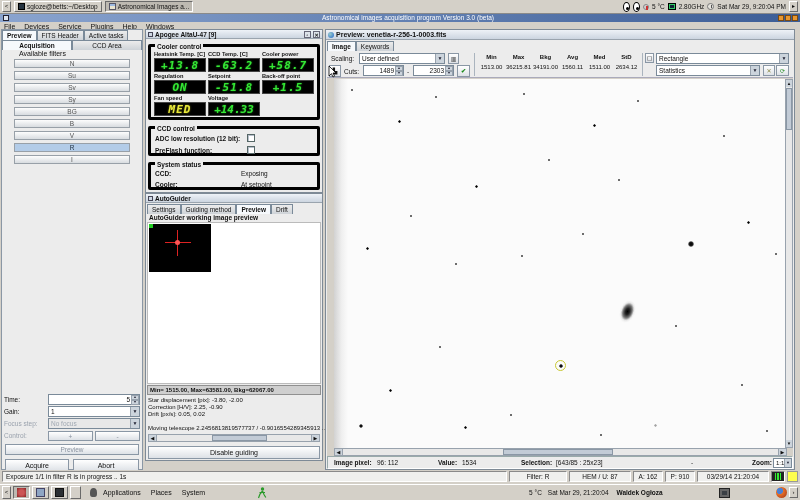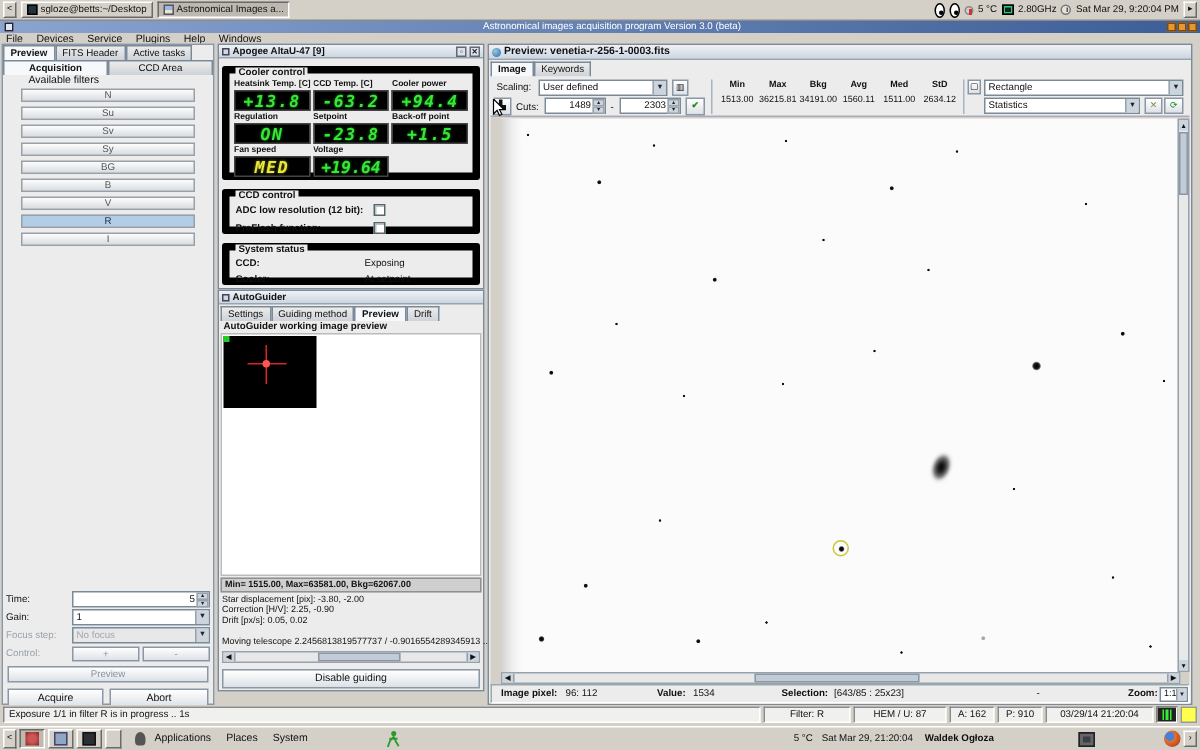--- a/index.html
+++ b/index.html
@@ -39,21 +39,21 @@
 .tab.wide{flex:1;text-align:center;}
 .mbtn{background:linear-gradient(#ffffff,#dde1e6);border:1px solid #8a97a5;text-align:center;}
 .combo{display:flex;background:#fff;border:1px solid #7a8a99;align-items:stretch;height:11px;}
 .combo .cv{flex:1;font-size:6.5px;line-height:9px;padding-left:2px;white-space:nowrap;overflow:hidden;}
 .combo .ca{width:9px;background:#ccd4dc;border-left:1px solid #98a2ad;font-size:5px;line-height:9px;text-align:center;color:#223;}
 .spin{display:flex;height:11px;border:1px solid #7a8a99;background:#fff;}
 .spin .fld{flex:1;font-size:6.5px;line-height:9px;text-align:right;padding-right:1px;}
 .spin .ar{width:8px;display:flex;flex-direction:column;}
 .spin .ar div{flex:1;background:#ccd4dc;border:1px solid #98a2ad;font-size:3.5px;line-height:3px;text-align:center;color:#223;}
 .cb{width:8px;height:8px;background:#fff;border:1px solid #566;box-shadow:inset 1px 1px 0 #b8c0cc;}
-.grp{position:absolute;border:5px solid #000000;border-radius:2px;}
+.grp{position:absolute;border:3px solid #000000;border-radius:2px;}
 .grp .legend{position:absolute;top:-4px;left:4px;background:#ececec;padding:0 2px;font-size:6.5px;font-weight:bold;}
 .flabel{font-size:6.5px;font-weight:bold;white-space:nowrap;}
 
 
 .lp{position:absolute;left:1px;top:29px;width:142px;height:441px;background:#ececec;border:1px solid #8a97a5;}
 .lp .filters-label{position:absolute;left:17px;top:20px;font-size:7px;}
 .lp .filterbox{position:absolute;left:0;top:29px;width:140px;}
 .filter-btn{display:block;margin:0 12px 3px;height:9px;font-size:6.5px;color:#555;background:linear-gradient(#fdfdfd,#d8dce0);border:1px solid #98a0a8;text-align:center;line-height:8px;}
 .filter-btn.sel{background:#b3cce8;color:#234;}
 .lp .brow{position:absolute;left:2px;width:136px;height:11px;display:flex;align-items:center;}
@@ -246,32 +246,32 @@
       <span class="ib">✕</span>
     </div>
     <div class="grp" style="left:2px;top:14px;width:172px;height:76px">
       <span class="legend">Cooler control</span>
       <div class="lcd-grid">
         <div class="lcd-lab">Heatsink Temp. [C]</div>
         <div class="lcd-lab">CCD Temp. [C]</div>
         <div class="lcd-lab">Cooler power</div>
         <div class="lcd green">+13.8</div>
         <div class="lcd green">-63.2</div>
-        <div class="lcd green">+94.4</div>
+        <div class="lcd green">+58.7</div>
         <div class="lcd-lab">Regulation</div>
         <div class="lcd-lab">Setpoint</div>
         <div class="lcd-lab">Back-off point</div>
         <div class="lcd green">ON</div>
-        <div class="lcd green">-23.8</div>
+        <div class="lcd green">-51.8</div>
         <div class="lcd green">+1.5</div>
         <div class="lcd-lab">Fan speed</div>
         <div class="lcd-lab">Voltage</div>
         <div></div>
         <div class="lcd yellow">MED</div>
-        <div class="lcd green" style="letter-spacing:0">+19.64</div>
+        <div class="lcd green" style="letter-spacing:0">+14.33</div>
         <div></div>
       </div>
     </div>
     <div class="grp" style="left:2px;top:96px;width:172px;height:30px">
       <span class="legend">CCD control</span>
       <div class="cam-row" style="top:4px">
         <span class="flabel">ADC low resolution (12 bit):</span>
         <span class="cb" style="position:absolute;left:92px"></span>
       </div>
       <div class="cam-row" style="top:16px">

